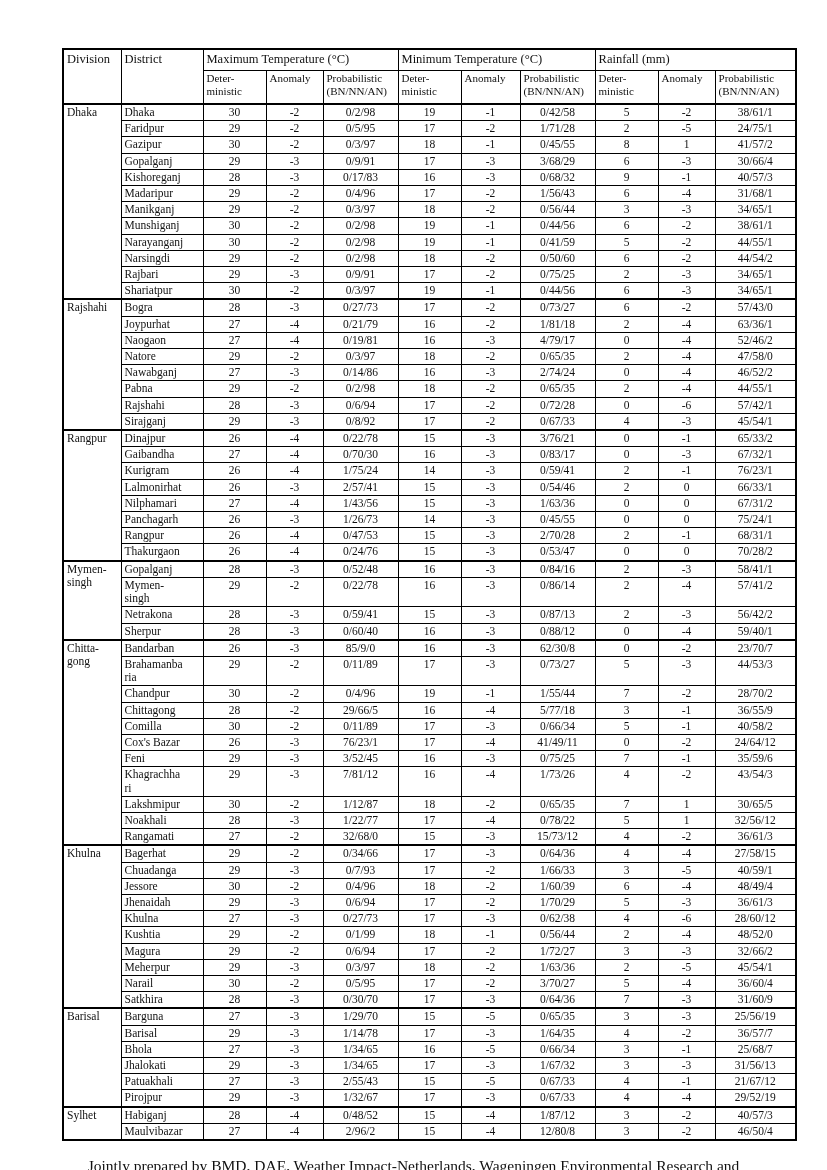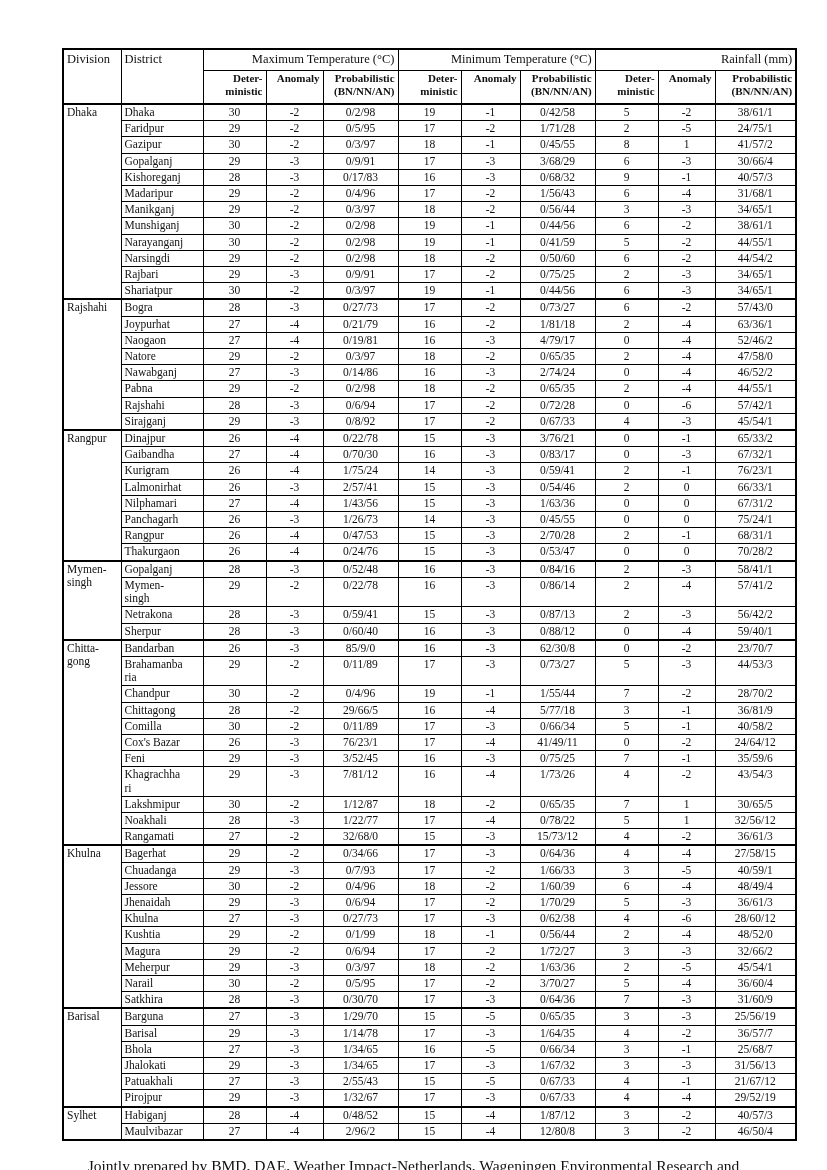--- a/index.html
+++ b/index.html
@@ -20,33 +20,33 @@
     border: 2px solid #000;
   }
   table.weather th, table.weather td {
     border: 1px solid #000;
     font-weight: normal;
     padding: 1px 3px;
     vertical-align: top;
     overflow: hidden;
     white-space: pre-line;
   }
-  thead th { text-align: right; }
+  thead th { text-align: left; }
   thead tr.group-row th { font-size: 12.5px; height: 18px; line-height: 16px; margin-left: 36px; }
   thead tr.sub-row th { font-size: 11px; line-height: 13px; height: 30px; }
   th.rowspan-head { font-size: 12.5px; text-align: left; vertical-align: top; }
   tbody td { font-size: 11.5px; line-height: 13.2px; height: 13.2px; }
   td.division-cell { text-align: left; border-right-width: 2px; }
   th.division-head { border-right-width: 2px; }
   td.district-cell { text-align: left; border-right-width: 2px; }
   th.district-head { border-right-width: 2px; }
   td.num-cell { text-align: center; }
   td.group-end, th.group-end { border-right-width: 2px; }
   tr.division-start td { border-top-width: 2px; }
-  thead tr.sub-row th { border-bottom-width: 2px; font-weight: bold; }
+  thead tr.sub-row th { border-bottom-width: 2px; }
   .footer {
     width: 827px;
     margin-top: 13px;
     text-align: center;
     font-size: 15.5px;
     line-height: 24px;
     color: #111;
   }
 </style>
 </head>
@@ -527,21 +527,21 @@
         <tr>
           <td class="district-cell">Chittagong</td>
           <td class="num-cell">28</td>
           <td class="num-cell">-2</td>
           <td class="num-cell group-end">29/66/5</td>
           <td class="num-cell">16</td>
           <td class="num-cell">-4</td>
           <td class="num-cell group-end">5/77/18</td>
           <td class="num-cell">3</td>
           <td class="num-cell">-1</td>
-          <td class="num-cell">36/81/9</td>
+          <td class="num-cell">36/55/9</td>
         </tr>
         <tr>
           <td class="district-cell">Comilla</td>
           <td class="num-cell">30</td>
           <td class="num-cell">-2</td>
           <td class="num-cell group-end">0/11/89</td>
           <td class="num-cell">17</td>
           <td class="num-cell">-3</td>
           <td class="num-cell group-end">0/66/34</td>
           <td class="num-cell">5</td>

